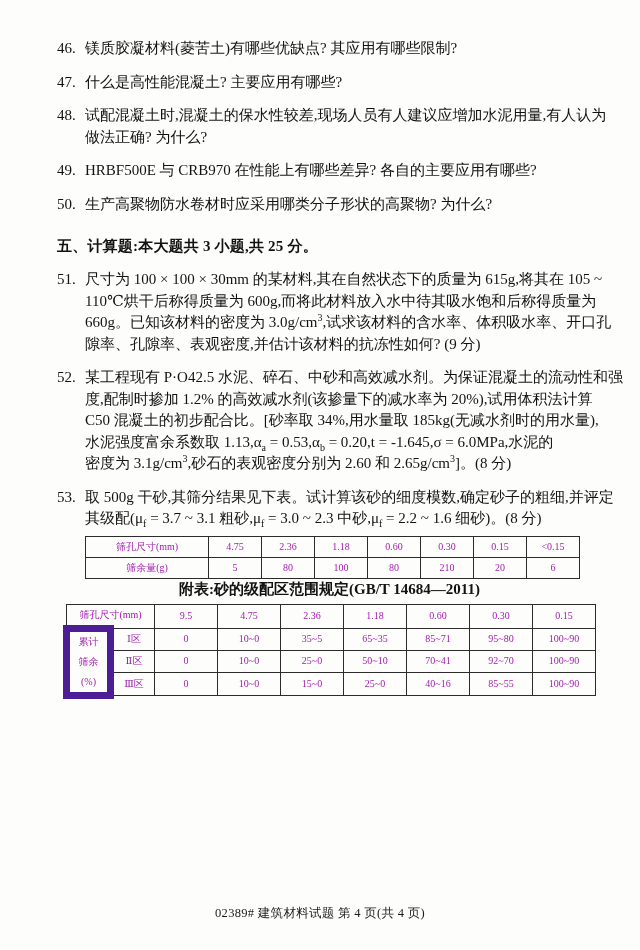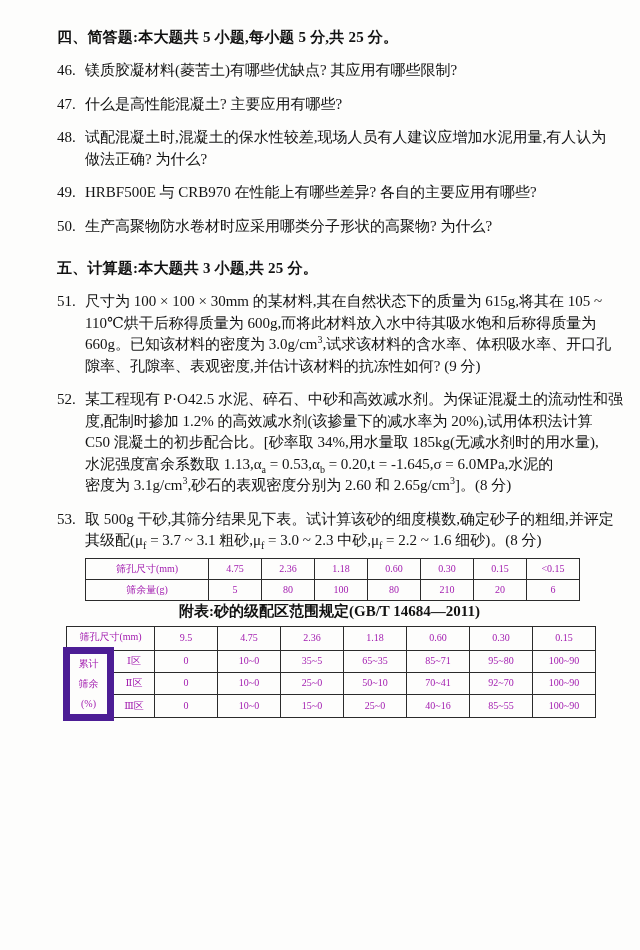--- a/index.html
+++ b/index.html
@@ -32,21 +32,20 @@
     position:absolute;left:0;bottom:28px;width:100%;
     text-align:center;font-size:12.5px;color:#1a1a1a;letter-spacing:.3px;
   }
 </style>
 </head>
 <body>
 
 <div class="page">
   <div class="content">
 
-    <div class="sec-heading">四、简答题:本大题共 5 小题,每小题 5 分,共 25 分。</div>
 
     <div class="q">
       <span class="qnum">46.</span>
       <div class="qlines">
         <div class="qline">镁质胶凝材料(菱苦土)有哪些优缺点? 其应用有哪些限制?</div>
       </div>
     </div>
 
     <div class="q">
       <span class="qnum">47.</span>
@@ -182,13 +181,14 @@
         <td class="v">25~0</td>
         <td class="v">40~16</td>
         <td class="v">85~55</td>
         <td class="v">100~90</td>
       </tr>
       </tbody>
     </table>
 
   </div>
 
+  <div class="footer">02389# 建筑材料试题 第 4 页(共 4 页)</div>
 </div>
 
 </body></html>

